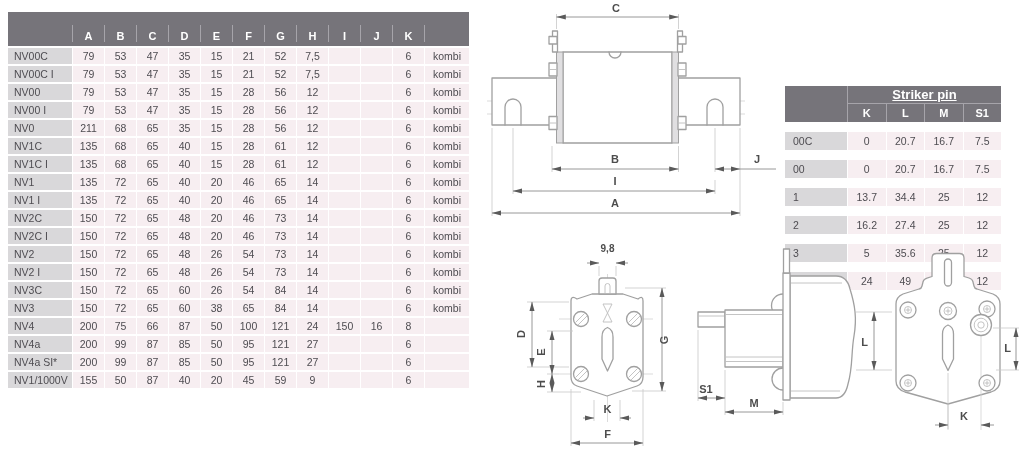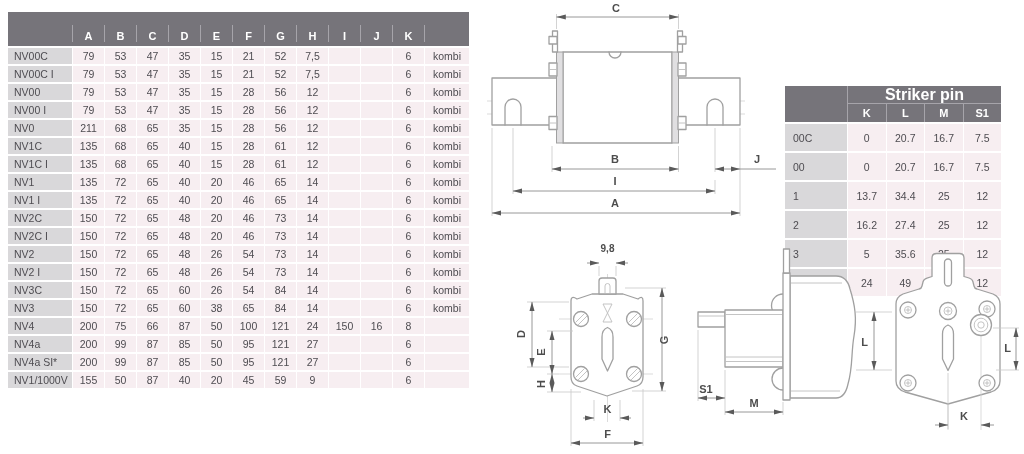--- a/index.html
+++ b/index.html
@@ -19,27 +19,27 @@
   .dt-label{background:#d9d8da;display:flex;align-items:center;padding-left:6px;
             font-size:10.5px;color:#4e4c51;white-space:nowrap;}
   .dt-cell{background:#f7eef1;display:flex;align-items:center;justify-content:center;
            font-size:10.5px;color:#4e4c51;}
   
   .sk-table{position:absolute;left:785px;top:86px;width:216px;}
   .sk-head{height:36px;background:#76747a;display:flex;}
   .sk-corner{width:62px;}
   .sk-main{flex:1;display:flex;flex-direction:column;border-left:1px solid #a6a4aa;}
   .sk-title{height:17px;display:flex;align-items:center;justify-content:center;
-            color:#fff;font-size:16px;font-weight:bold;border-bottom:1px solid #a6a4aa;}
+            color:#fff;font-size:13px;font-weight:bold;border-bottom:1px solid #a6a4aa;text-decoration:underline;}
   .sk-cols{flex:1;display:flex;}
   .sk-hcell{flex:1;display:flex;align-items:center;justify-content:center;
             color:#fff;font-size:11px;font-weight:bold;}
   .sk-hcell + .sk-hcell{border-left:1px solid #a6a4aa;}
   .sk-row{display:grid;grid-template-columns:62px repeat(4,1fr);column-gap:1px;
-          height:27px;margin-top:2px;}
+          height:18px;margin-top:10px;}
   .sk-label{background:#d9d8da;display:flex;align-items:center;padding-left:8px;
             font-size:10.5px;color:#4e4c51;}
   .sk-cell{background:#f7eef1;display:flex;align-items:center;justify-content:center;
            font-size:10.5px;color:#4e4c51;}
   
   .drw{position:absolute;}
   .ol{stroke:#a0a0a0;stroke-width:1.3;fill:none;stroke-linejoin:round;stroke-linecap:round;}
   .olf{stroke:#a0a0a0;stroke-width:1.3;fill:#ffffff;stroke-linejoin:round;}
   .fillg{stroke:#a0a0a0;stroke-width:1;fill:#e0dfe1;}
   .il{stroke:#bdbdbd;stroke-width:0.9;fill:none;}

